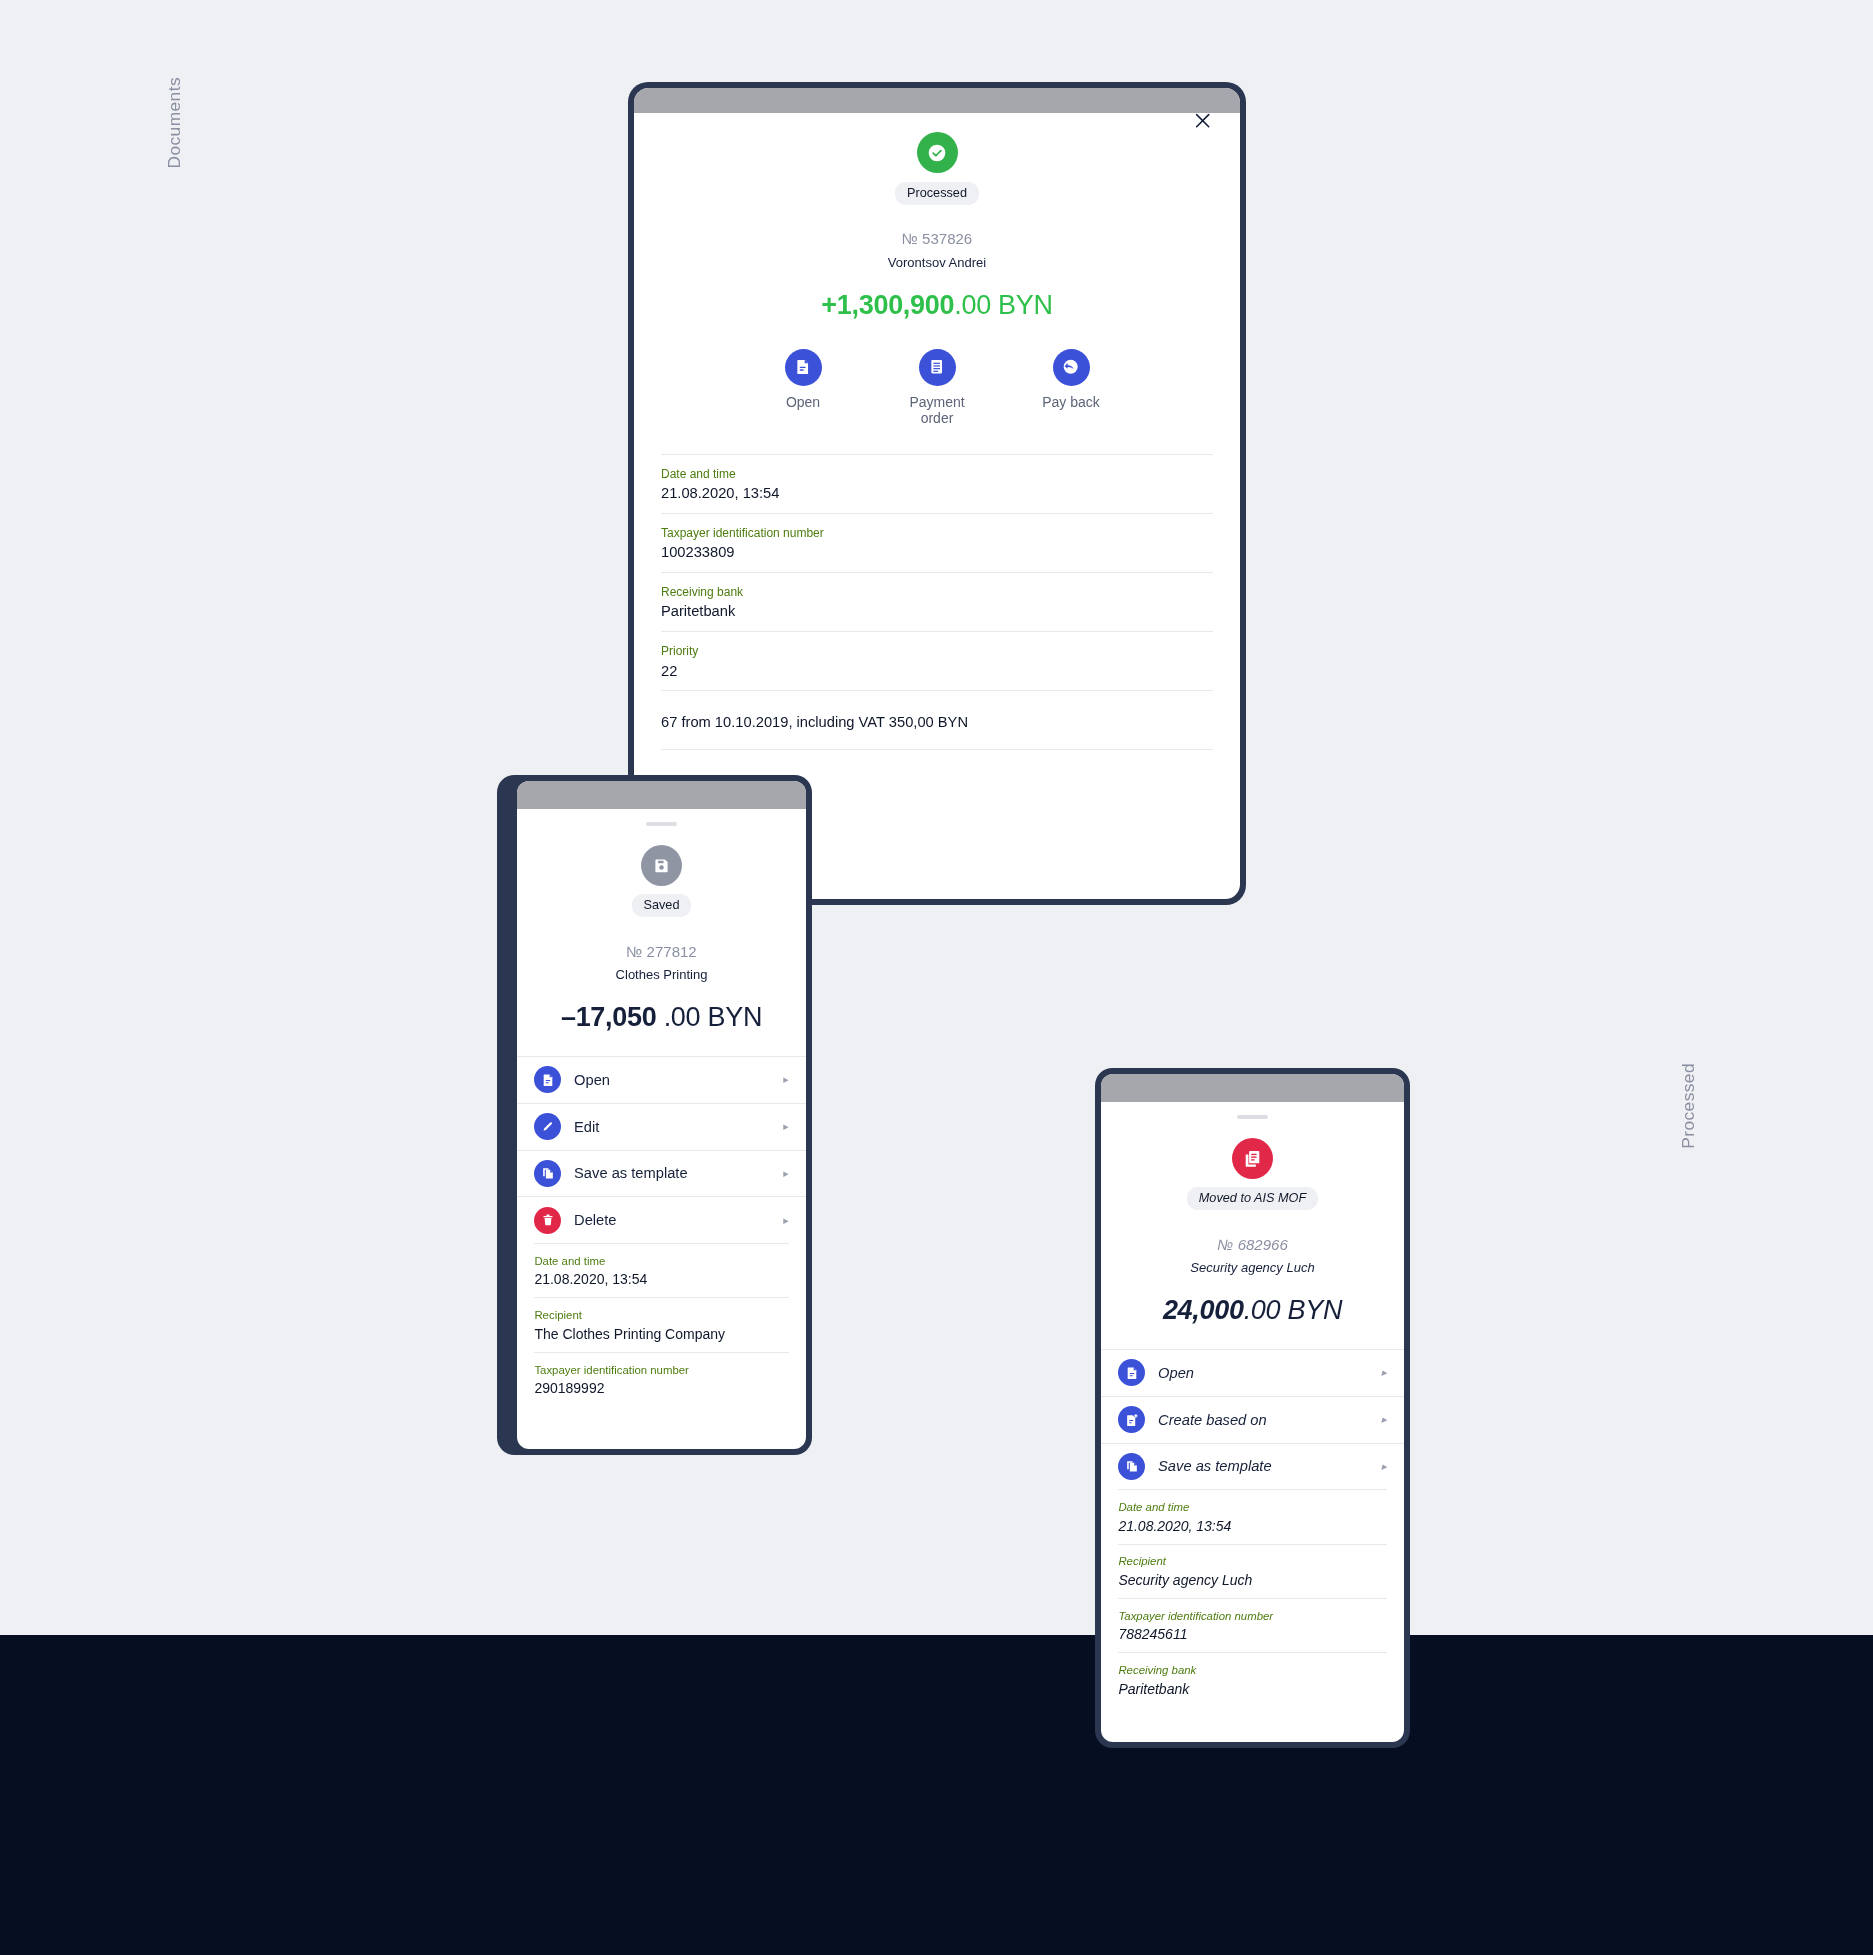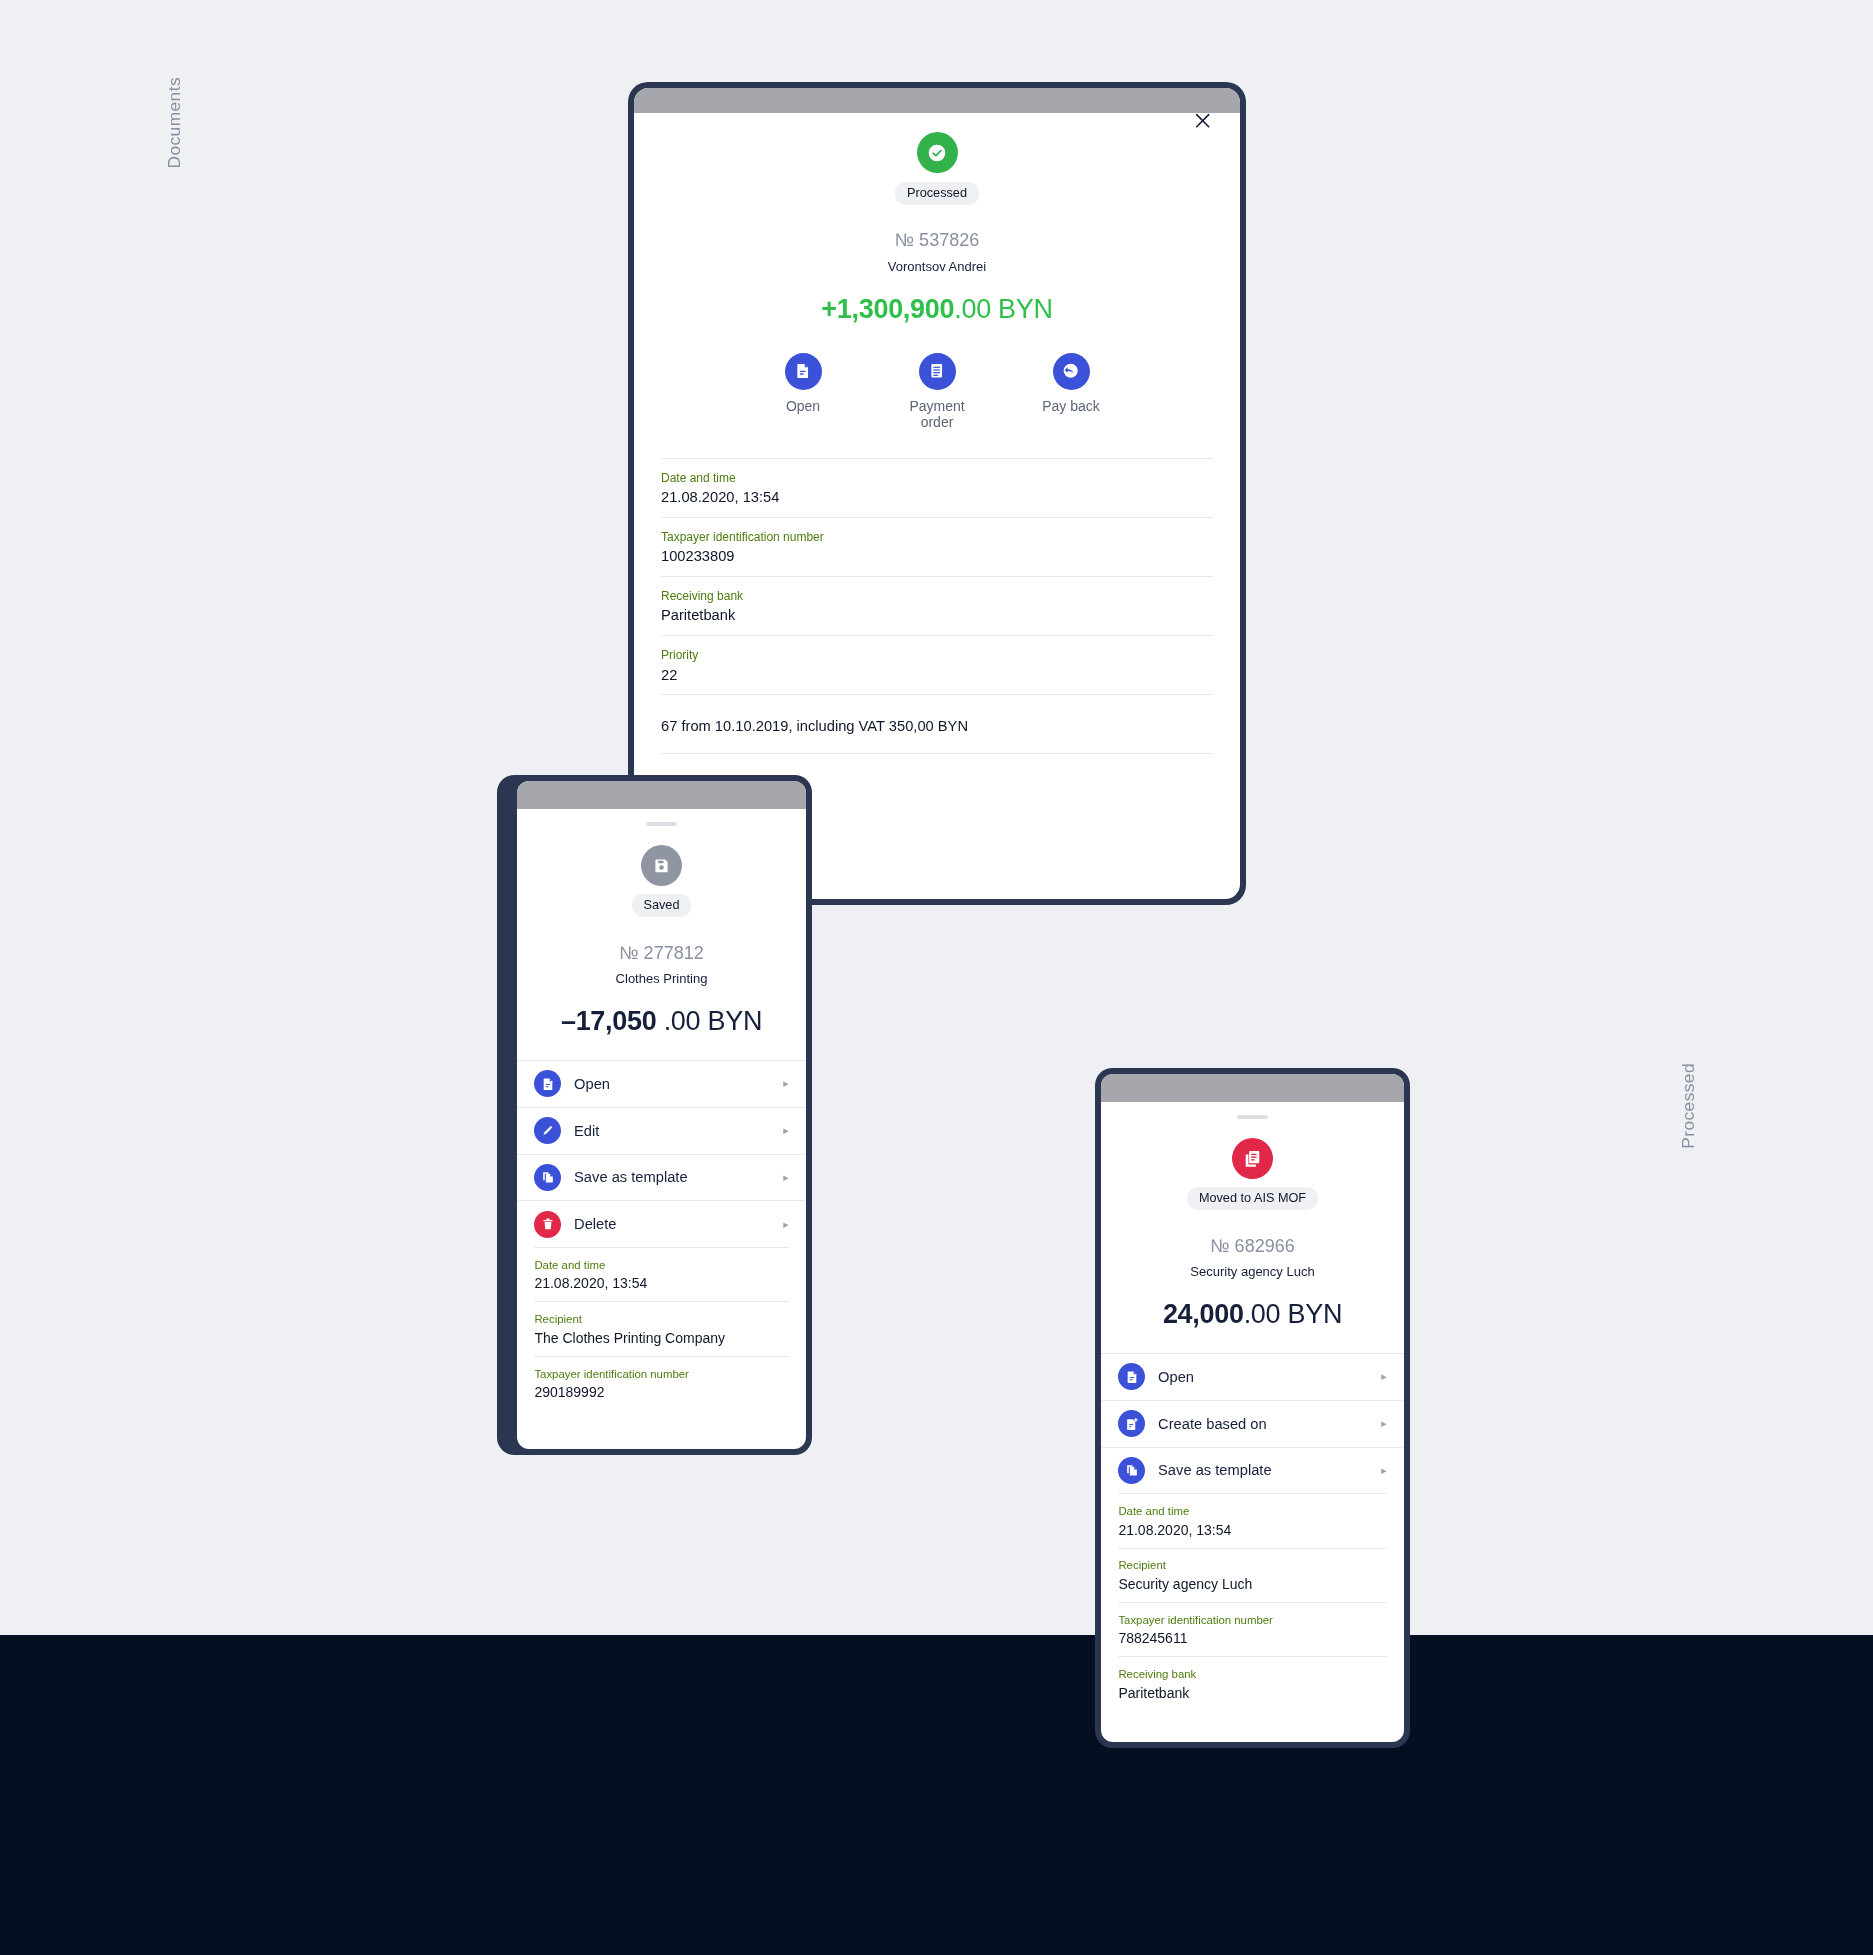--- a/index.html
+++ b/index.html
@@ -124,21 +124,21 @@
     color: #11182b;
     font-size: 12.7px;
     border-radius: 10.7px;
     padding: 4.7px 12px 5.4px;
     line-height: 1;
   }
 
   .doc-no {
     text-align: center;
     color: #8a90a2;
-    font-size: 18px;
+    font-size: 15px;
     margin-top: 25.4px;
   }
   .doc-title {
     text-align: center;
     color: #16203a;
     font-size: 13px;
     margin-top: 7.4px;
   }
   .amount {
     text-align: center;
@@ -242,21 +242,21 @@
     height: 23px;
     display: flex;
     align-items: center;
     justify-content: center;
     cursor: pointer;
   }
 
   
   #tablet       { z-index: 1; }
   #phone-left   { z-index: 3; padding-left: 20px; }
-  #phone-right  { z-index: 2; }
+  #phone-right  { z-index: 2; font-style: italic; }
 </style>
 </head>
 <body>
 
 <div id="canvas">
 
   <div class="dark-band"></div>
 
   <div class="side-label left">Documents</div>
   <div class="side-label right">Processed</div>

